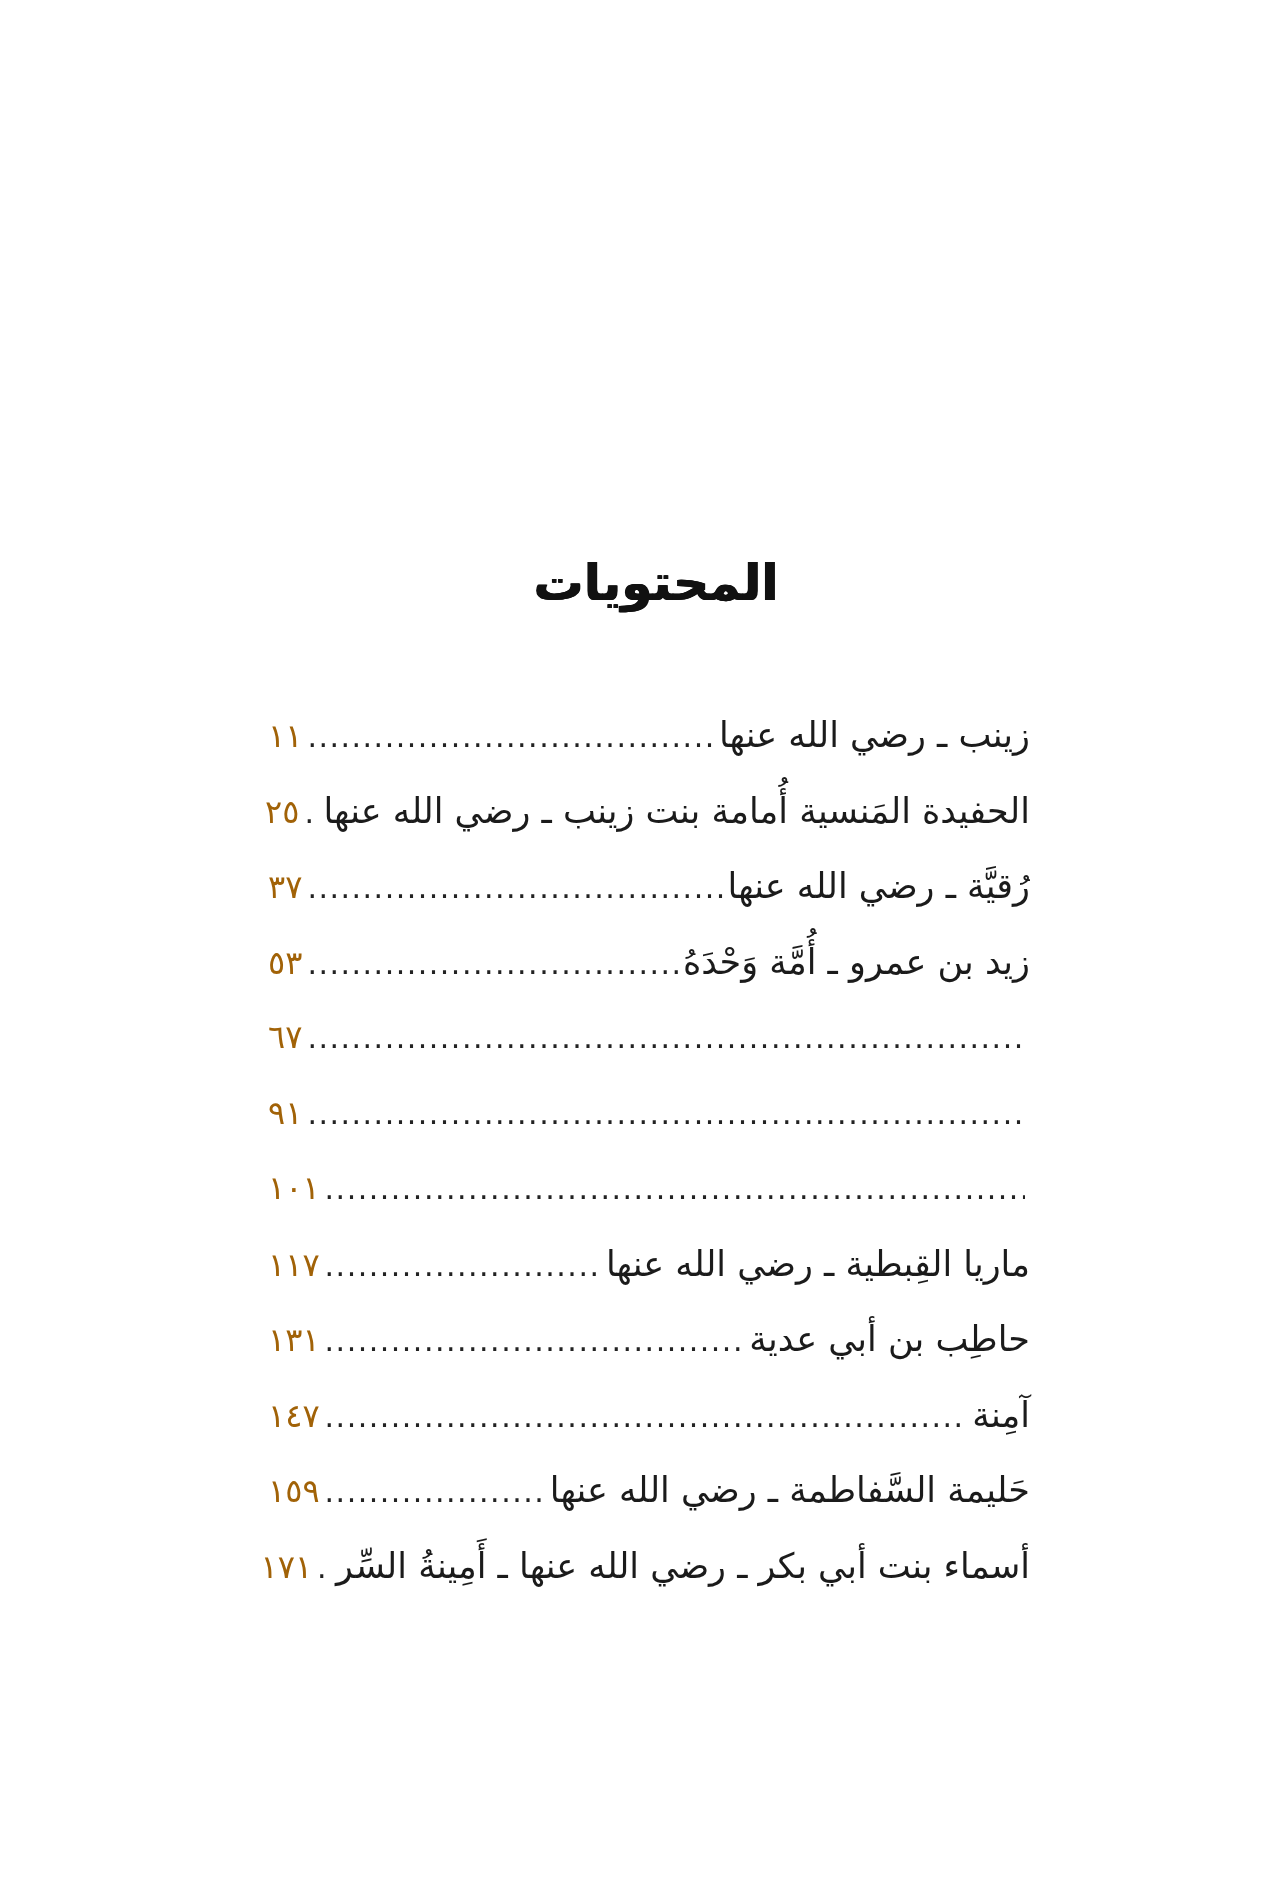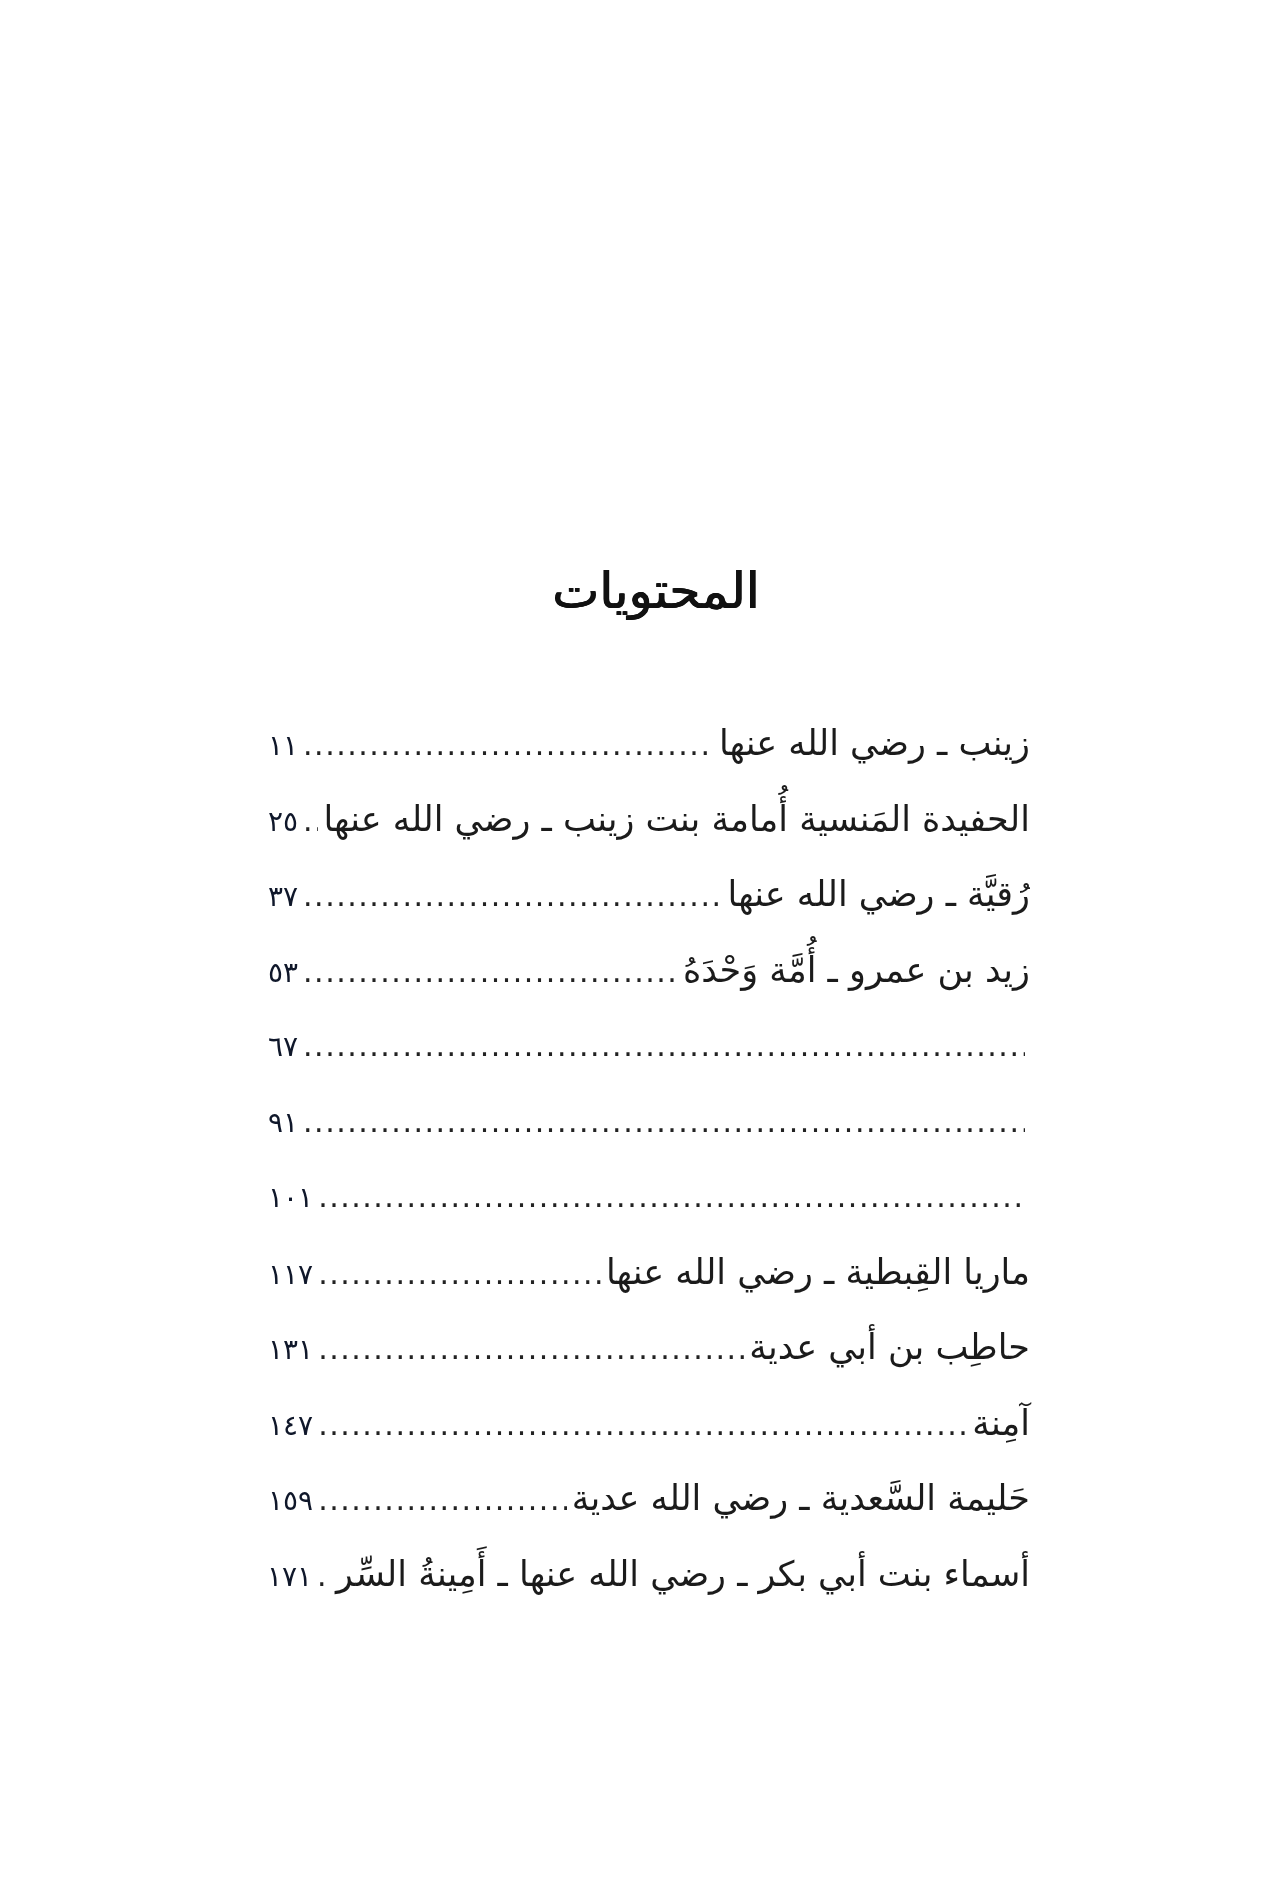--- a/index.html
+++ b/index.html
@@ -14,26 +14,26 @@
     font-family: "DejaVu Sans", sans-serif;
     color: #1b1b1b;
   }
   .page {
     position: relative;
     width: 1280px;
     height: 1894px;
     background: #ffffff;
   }
   .contents-title {
-    margin: 12px;
+    margin: 4px;
     padding-top: 548px;
     text-align: center;
     font-size: 50px;
     line-height: 62px;
-    font-weight: normal;
+    font-weight: bold;
     color: #111111;
     
     text-shadow: 0.6px 0 0 currentColor, -0.6px 0 0 currentColor;
     letter-spacing: 0.5px;
     padding-left: 32px;
   }
   .toc-list {
     direction: rtl;
     width: 762px;
     margin: 84px 250px 0 auto; 
@@ -56,22 +56,22 @@
     min-width: 14px;
     margin: 0 5px;
     font-size: 30px;
     letter-spacing: 1.5px;
     color: #222222;
     direction: ltr;
     text-align: left;
   }
   .toc-entry-page {
     flex: 0 0 auto;
-    font-size: 28px;
-    color: #0f172a;
+    font-size: 32px;
+    color: #a16207;
   }
 </style>
 </head>
 <body>
 
 <div class="page">
 
   <h1 class="contents-title">المحتويات</h1>
 
   <div class="toc-list" dir="rtl">
@@ -116,21 +116,21 @@
       <span class="toc-entry-title">حاطِب بن أبي عدية</span>
       <span class="toc-dot-leader">....................................................................................................................................................................................</span>
       <span class="toc-entry-page">١٣١</span>
     </div>
       <div class="toc-row">
       <span class="toc-entry-title">آمِنة</span>
       <span class="toc-dot-leader">....................................................................................................................................................................................</span>
       <span class="toc-entry-page">١٤٧</span>
     </div>
       <div class="toc-row">
-      <span class="toc-entry-title">حَليمة السَّعدية ـ رضي الله عدية</span>
+      <span class="toc-entry-title">حَليمة السَّفاطمة ـ رضي الله عنها</span>
       <span class="toc-dot-leader">....................................................................................................................................................................................</span>
       <span class="toc-entry-page">١٥٩</span>
     </div>
       <div class="toc-row">
       <span class="toc-entry-title">أسماء بنت أبي بكر ـ رضي الله عنها ـ أَمِينةُ السِّر</span>
       <span class="toc-dot-leader">....................................................................................................................................................................................</span>
       <span class="toc-entry-page">١٧١</span>
     </div>
     </div>
 

